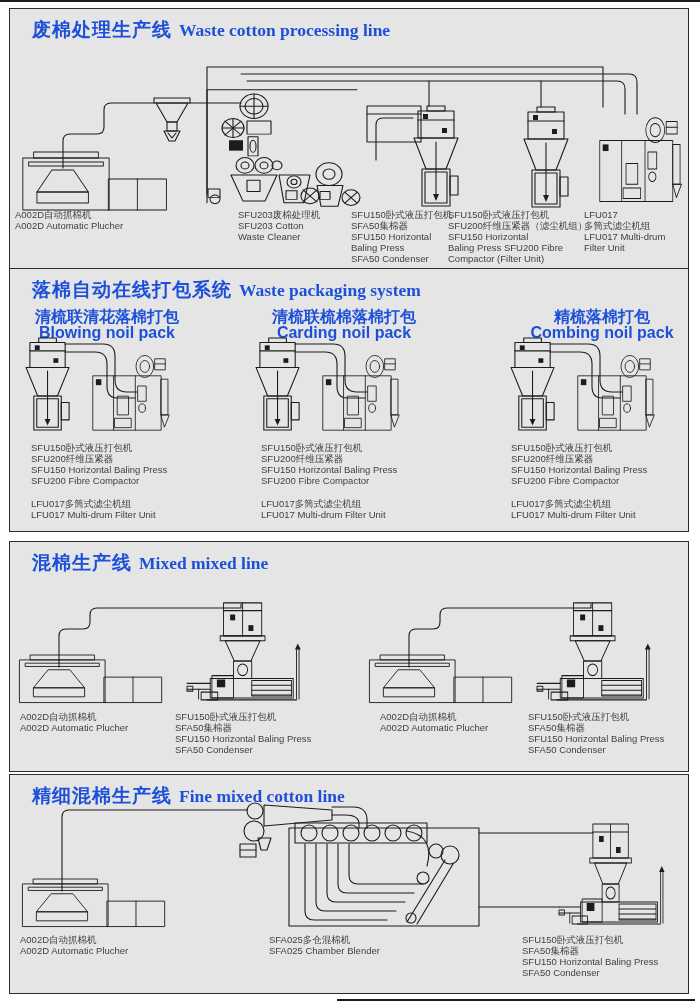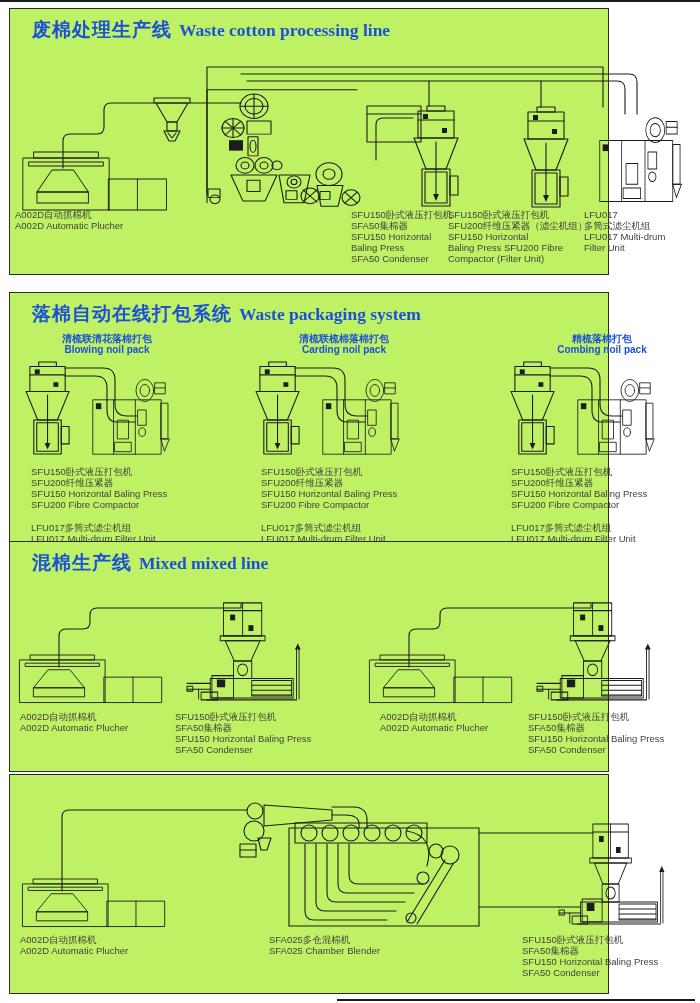--- a/index.html
+++ b/index.html
@@ -1,24 +1,24 @@
 <!DOCTYPE html>
 <html><head>
 <meta charset="utf-8">
 <style>
   html,body{margin:0;padding:0;background:#ffffff;}
   body{width:700px;height:1003px;position:relative;font-family:"Liberation Sans",sans-serif;overflow:hidden;}
   .scan-top{position:absolute;left:0;top:0;width:700px;height:2px;background:#1c1c1c;}
   .scan-bottom{position:absolute;left:337px;top:999px;width:358px;height:2px;background:#1c1c1c;}
-  .section{position:absolute;left:9px;width:600px;border:1.5px solid #2b2b2b;background:#bef264;box-sizing:border-box;}
+  .section{position:absolute;left:9px;width:680px;border:1.5px solid #2b2b2b;background:#e5e5e5;box-sizing:border-box;}
   .title{position:absolute;left:22px;top:8px;white-space:nowrap;color:#1d50d8;font-family:"Liberation Serif","DejaVu Serif",serif;font-weight:bold;}
   .title .zh{font-size:19px;letter-spacing:1px;}
   .title .en{font-size:17.5px;margin-left:7px;}
   .mlabel{position:absolute;font-size:9.5px;line-height:11px;color:#3f3f3f;white-space:pre-line;}
-  .subhead{position:absolute;text-align:center;font-size:10px;line-height:11px;color:#1d50d8;font-weight:bold;white-space:pre-line;}
+  .subhead{position:absolute;text-align:center;font-size:16px;line-height:16px;color:#1d50d8;font-weight:bold;white-space:pre-line;}
   svg.mach{position:absolute;left:1px;top:1px;pointer-events:none;fill:none;stroke:#1c1c1c;stroke-width:1.1px;stroke-linejoin:round;stroke-linecap:round;}
   .dk{fill:#1c1c1c;stroke:none;}
   .defs-holder{position:absolute;width:0;height:0;overflow:hidden;}
 </style>
 </head>
 <body>
 
 <div class="defs-holder">
 <svg width="0" height="0">
 <defs>
@@ -189,37 +189,40 @@
     <use href="#g-tfunnel" transform="translate(143,88)"></use>
     <use href="#g-cleaner" transform="translate(196,78) scale(1,0.87)"></use>
     <rect x="356" y="96" width="54" height="36"></rect>
     <line x1="356" y1="104" x2="410" y2="104"></line>
     <use href="#g-vpress" transform="translate(402,96)"></use>
     <use href="#g-vpress" transform="translate(512,97)"></use>
     <use href="#g-filterunit" transform="translate(580,104) scale(0.73,0.95)"></use>
   </svg>
   <div class="mlabel" style="left:5px;top:200px;width:130px;">A002D自动抓棉机
 A002D Automatic Plucher</div>
+  <div class="mlabel" style="left:228px;top:200px;width:100px;">SFU203废棉处理机
+SFU203 Cotton
+Waste Cleaner</div>
   <div class="mlabel" style="left:341px;top:200px;width:130px;">SFU150卧式液压打包机
 SFA50集棉器
 SFU150 Horizontal
 Baling Press
 SFA50 Condenser</div>
   <div class="mlabel" style="left:438px;top:200px;width:170px;">SFU150卧式液压打包机
 SFU200纤维压紧器（滤尘机组）
 SFU150 Horizontal
 Baling Press SFU200 Fibre
 Compactor (Filter Unit)</div>
   <div class="mlabel" style="left:574px;top:200px;width:120px;">LFU017
 多筒式滤尘机组
 LFU017 Multi-drum
 Filter Unit</div>
 </div>
 
-<div class="section" style="top:292px;height:264px;">
+<div class="section" style="top:268px;height:264px;">
   <div class="title">
     <span class="zh">落棉自动在线打包系统</span><span class="en">Waste packaging system</span>
   </div>
   <div class="subhead" style="left:17px;top:40px;width:160px;">清梳联清花落棉打包
 Blowing noil pack</div>
   <div class="subhead" style="left:254px;top:40px;width:160px;">清梳联梳棉落棉打包
 Carding noil pack</div>
   <div class="subhead" style="left:512px;top:40px;width:160px;">精梳落棉打包
 Combing noil pack</div>
   <svg class="mach" width="677" height="261" viewBox="0 0 677 261">
@@ -286,20 +289,23 @@
 SFA50 Condenser</div>
   <div class="mlabel" style="left:370px;top:169px;width:140px;">A002D自动抓棉机
 A002D Automatic Plucher</div>
   <div class="mlabel" style="left:518px;top:169px;width:160px;">SFU150卧式液压打包机
 SFA50集棉器
 SFU150 Horizontal Baling Press
 SFA50 Condenser</div>
 </div>
 
 <div class="section" style="top:774px;height:220px;">
+  <div class="title">
+    <span class="zh">精细混棉生产线</span><span class="en">Fine mixed cotton line</span>
+  </div>
   <svg class="mach" width="677" height="217" viewBox="0 0 677 217">
     <use href="#g-plucker" transform="translate(11,103) scale(0.82,0.82)"></use>
     <path d="M51,115 V41 Q51,34 58,34 H236"></path>
     <use href="#g-blender" transform="translate(226,22)"></use>
     <line x1="468" y1="57" x2="582" y2="57"></line>
     <line x1="468" y1="131" x2="548" y2="131"></line>
     <use href="#g-hpress" transform="translate(548,44) scale(0.77,1)"></use>
   </svg>
   <div class="mlabel" style="left:10px;top:159px;width:140px;">A002D自动抓棉机
 A002D Automatic Plucher</div>

